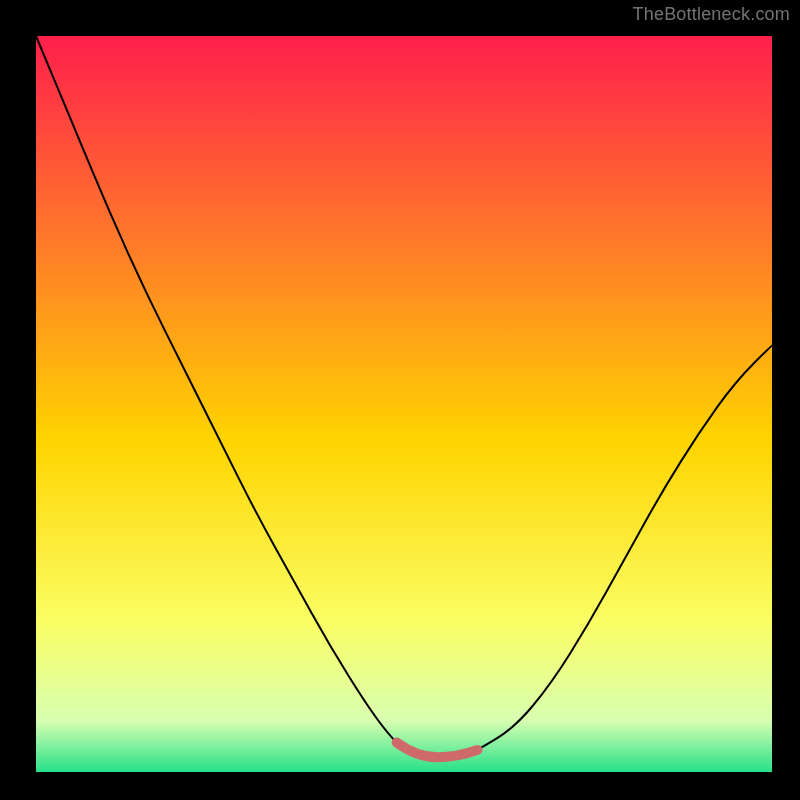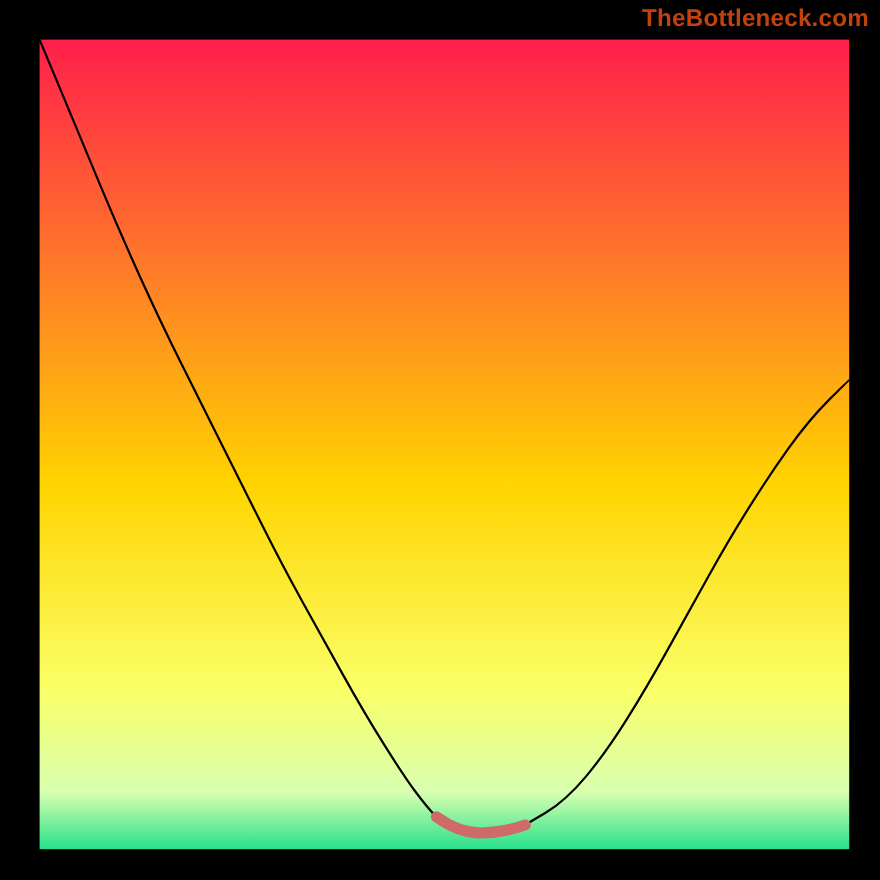--- a/index.html
+++ b/index.html
@@ -14,23 +14,23 @@
   .frame {
     position: relative;
     width: 800px;
     height: 800px;
     background: #000;
   }
   .watermark {
     position: absolute;
     top: 4px;
     right: 10px;
-    font-size: 22px;
-    font-weight: 700;
-    color: #c2410c;
+    font-size: 18px;
+    font-weight: 400;
+    color: #737373;
     letter-spacing: 0.2px;
     z-index: 3;
   }
   svg.plot {
     position: absolute;
     left: 0;
     top: 0;
     width: 800px;
     height: 800px;
   }

